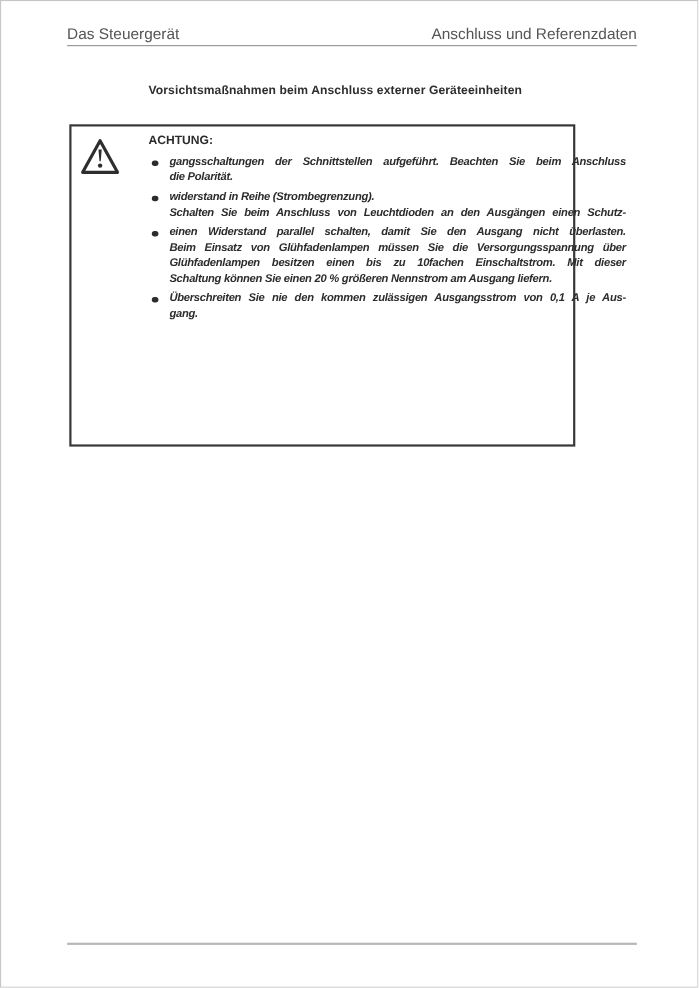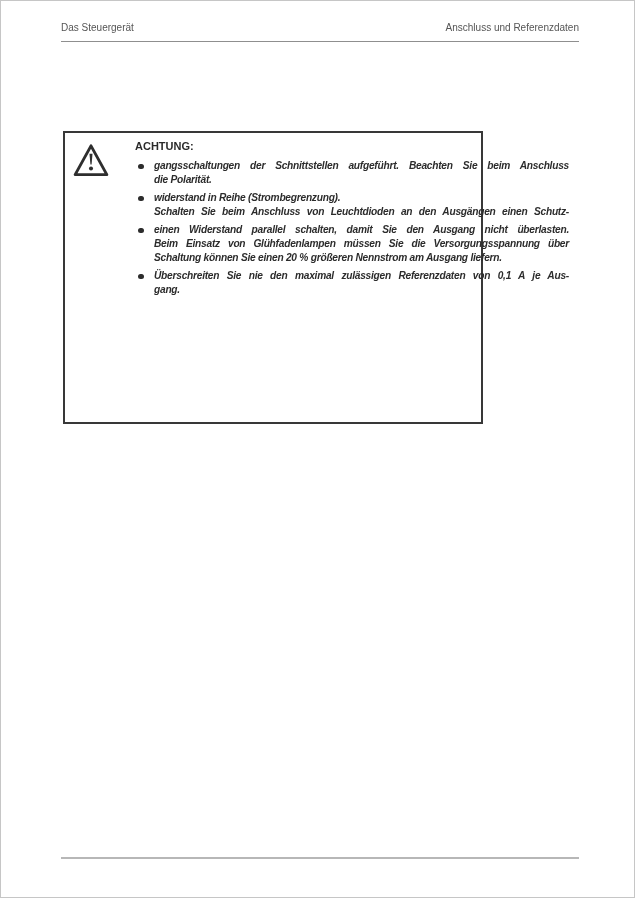--- a/index.html
+++ b/index.html
@@ -15,21 +15,21 @@
     overflow: hidden;
   }
 
   
   .header {
     position: absolute;
     left: 60px; top: 21px;
     width: 518px;
     display: flex;
     justify-content: space-between;
-    font-size: 10px;
+    font-size: 14px;
     color: #555555;
   }
   .header-rule {
     position: absolute;
     left: 60px; top: 40px;
     width: 518px; height: 0;
     border-top: 1px solid #8f8f8f;
   }
 
   
@@ -40,24 +40,23 @@
     font-size: 11px;
     font-weight: bold;
     color: #2e2e2e;
     letter-spacing: 0.1px;
   }
 
   
   .notice {
     position: absolute;
     left: 62px; top: 112px;
-    width: 420px; height: 293px;
+    width: 460px; height: 293px;
     border: 2px solid #383838;
     background: #ffffff;
-    margin-top: 18px;
   }
   .w-icon {
     position: absolute;
     left: 8px; top: 9px;
     width: 36px; height: 38px;
   }
   .w-icon svg { width: 100%; height: 100%; display: block; }
   .notice-label {
     position: absolute;
     left: 70px; top: 7px;
@@ -130,20 +129,21 @@
 <body>
 
 <div class="page">
 
   <div class="header">
     <span>Das Steuergerät</span>
     <span>Anschluss und Referenzdaten</span>
   </div>
   <div class="header-rule"></div>
 
+  <h1 class="title">Vorsichtsmaßnahmen beim Anschluss externer Geräteeinheiten</h1>
 
   <div class="notice">
     <div class="w-icon">
       <svg viewBox="0 0 100 100" xmlns="http://www.w3.org/2000/svg" aria-hidden="true">
         <polygon points="50,8 94,88 6,88" fill="#ffffff" stroke="#2e2e2e" stroke-width="8" stroke-linejoin="round"></polygon>
         <polygon points="45.8,30 54.2,30 51.6,60 48.4,60" fill="#2e2e2e"></polygon>
         <circle cx="50" cy="71" r="5.6" fill="#2e2e2e"></circle>
       </svg>
     </div>
     <div class="notice-label">ACHTUNG:</div>
@@ -160,27 +160,28 @@
           <div class="bullet-text">
             <div class="bl">widerstand in Reihe (Strombegrenzung).</div>
             <div class="bl j">Schalten Sie beim Anschluss von Leuchtdioden an den Ausgängen einen Schutz-</div>
           </div>
         </li>
         <li class="bullet-item">
           <span class="bullet-marker"></span>
           <div class="bullet-text">
             <div class="bl j">einen Widerstand parallel schalten, damit Sie den Ausgang nicht überlasten.</div>
             <div class="bl j">Beim Einsatz von Glühfadenlampen müssen Sie die Versorgungsspannung über</div>
+            <div class="bl j">Glühfadenlampen besitzen einen bis zu 10fachen Einschaltstrom. Mit dieser</div>
             <div class="bl">Schaltung können Sie einen 20 % größeren Nennstrom am Ausgang liefern.</div>
           </div>
         </li>
         <li class="bullet-item">
           <span class="bullet-marker"></span>
           <div class="bullet-text">
-            <div class="bl j">Überschreiten Sie nie den maximal zulässigen Referenzdaten von 0,1 A je Aus-</div>
+            <div class="bl j">Überschreiten Sie nie den kommen zulässigen Ausgangsstrom von 0,1 A je Aus-</div>
             <div class="bl">gang.</div>
           </div>
         </li>
       </ul>
   </div>
 
   <div class="footer-rule"></div>
   <div class="footer">
     <span class="page-number">4 – 10</span>
     <div class="brand">

